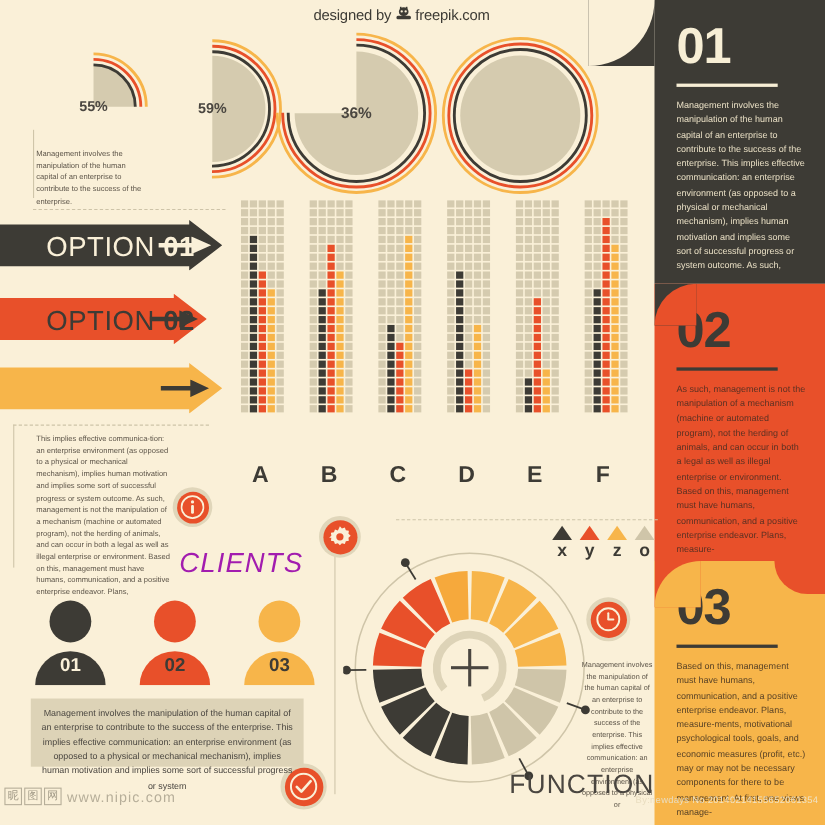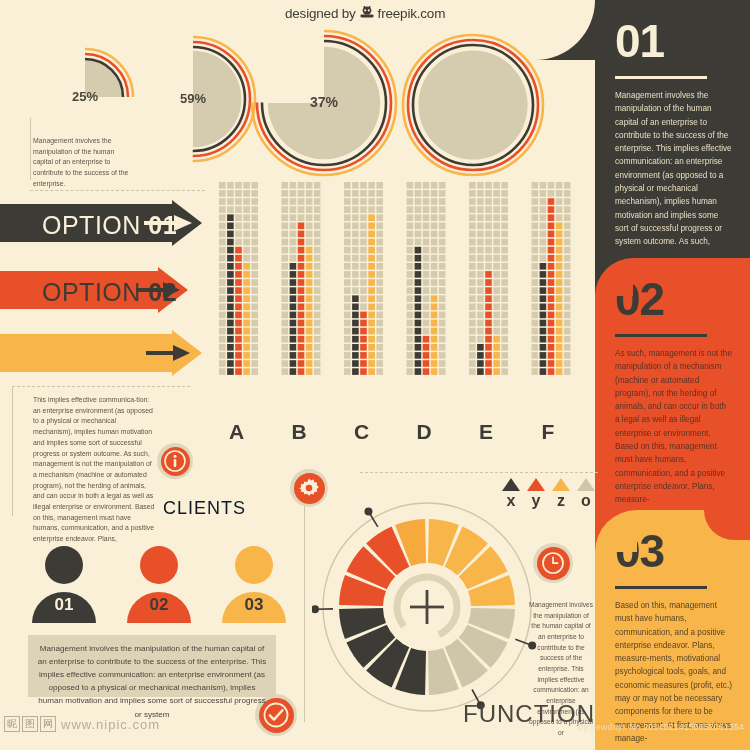--- a/index.html
+++ b/index.html
@@ -64,21 +64,21 @@
   .vline{position:absolute;background:#cfc5a9;}
   .dashline{position:absolute;border-top:1px dashed #cdc3a8;}
 
   
   #bars{position:absolute;left:219px;top:182px;}
 
   .barlabels{position:absolute;left:219px;top:420px;width:360px;}
   .barlabel{position:absolute;font-size:21px;font-weight:bold;color:#3d3b35;}
 
   
-  .clients-title{position:absolute;left:163px;top:498px;font-size:18px;color:#0f172a;letter-spacing:1px;}
+  .clients-title{position:absolute;left:163px;top:498px;font-size:25px;color:#a21caf;letter-spacing:1px;font-style:italic;}
   .person{position:absolute;width:72px;height:78px;}
   .person .num{position:absolute;left:0;right:0;bottom:8px;text-align:center;
       font-size:17px;font-weight:bold;color:#faf0d8;}
   .p2 .num,.p3 .num{color:#3d3b35;}
   .p3 .num{color:#3d3b35;}
   .botbox{position:absolute;left:28px;top:635px;width:248px;height:62px;background:#ddd3b7;}
   .botbox p{margin:0;padding:7px 9px 0;font-size:8.1px;line-height:1.62;color:#4a4640;text-align:center;}
 
   
   .fn-title{position:absolute;left:463px;top:700px;font-size:24px;color:#4a4640;letter-spacing:1px;}
@@ -141,33 +141,33 @@
           <circle cx="9.8" cy="4.4" r="1.05" fill="#faf0d8"></circle>
         </svg></span><span>freepik.com</span>
   </div>
 
   <div id="donuts">
       <div class="donut" style="left: 28px; top: 40px; width: 114px; height: 114px;"><svg width="114" height="114" viewBox="0 0 114 114">
           <path d="M 57 57 L 57 19.560000000000002 A 37.44 37.44 0 0 1 94.44 57 Z" fill="#d5cbaf"></path>
           <circle cx="57" cy="57" r="48" fill="none" stroke="#f7b54a" stroke-width="2.6" stroke-dasharray="75.39822368615503 301.59289474462014" transform="rotate(-90 57 57)"></circle>
           <circle cx="57" cy="57" r="43" fill="none" stroke="#e8502a" stroke-width="2.6" stroke-dasharray="67.54424205218055 270.1769682087222" transform="rotate(-90 57 57)"></circle>
           <circle cx="57" cy="57" r="38" fill="none" stroke="#3d3b35" stroke-width="2.6" stroke-dasharray="59.690260418206066 238.76104167282426" transform="rotate(-90 57 57)"></circle>
-        </svg><div class="pct" style="top: 48.5px; font-size: 13px;">25%</div></div>
+        </svg><div class="pct" style="top: 48.5px; font-size: 13px;">55%</div></div>
       <div class="donut" style="left: 122px; top: 28px; width: 142px; height: 142px;"><svg width="142" height="142" viewBox="0 0 142 142">
           <path d="M 71 71 L 71 22.64 A 48.36 48.36 0 0 1 71 119.36 Z" fill="#d5cbaf"></path>
           <circle cx="71" cy="71" r="62" fill="none" stroke="#f7b54a" stroke-width="2.6" stroke-dasharray="194.77874452256717 389.55748904513433" transform="rotate(-90 71 71)"></circle>
           <circle cx="71" cy="71" r="57" fill="none" stroke="#e8502a" stroke-width="2.6" stroke-dasharray="179.0707812546182 358.1415625092364" transform="rotate(-90 71 71)"></circle>
           <circle cx="71" cy="71" r="52" fill="none" stroke="#3d3b35" stroke-width="2.6" stroke-dasharray="163.36281798666926 326.7256359733385" transform="rotate(-90 71 71)"></circle>
         </svg><div class="pct" style="top: 62.5px; font-size: 13px;">59%</div></div>
       <div class="donut" style="left: 243px; top: 22px; width: 162px; height: 162px;"><svg width="162" height="162" viewBox="0 0 162 162">
           <path d="M 81 81 L 81 24.839999999999996 A 56.160000000000004 56.160000000000004 0 1 1 24.839999999999996 81 Z" fill="#d5cbaf"></path>
           <circle cx="81" cy="81" r="72" fill="none" stroke="#f7b54a" stroke-width="2.6" stroke-dasharray="339.29200658769764 452.3893421169302" transform="rotate(-90 81 81)"></circle>
           <circle cx="81" cy="81" r="67" fill="none" stroke="#e8502a" stroke-width="2.6" stroke-dasharray="315.7300616857742 420.97341558103227" transform="rotate(-90 81 81)"></circle>
           <circle cx="81" cy="81" r="62" fill="none" stroke="#3d3b35" stroke-width="2.6" stroke-dasharray="292.16811678385073 389.55748904513433" transform="rotate(-90 81 81)"></circle>
-        </svg><div class="pct" style="top: 72px; font-size: 14px;">37%</div></div>
+        </svg><div class="pct" style="top: 72px; font-size: 14px;">36%</div></div>
       <div class="donut" style="left: 394px; top: 26px; width: 158px; height: 158px;"><svg width="158" height="158" viewBox="0 0 158 158">
           <circle cx="79" cy="79" r="54.6" fill="#d5cbaf"></circle>
           <circle cx="79" cy="79" r="70" fill="none" stroke="#f7b54a" stroke-width="2.6" stroke-dasharray="439.822971502571 439.822971502571" transform="rotate(-90 79 79)"></circle>
           <circle cx="79" cy="79" r="65" fill="none" stroke="#e8502a" stroke-width="2.6" stroke-dasharray="408.4070449666731 408.4070449666731" transform="rotate(-90 79 79)"></circle>
           <circle cx="79" cy="79" r="60" fill="none" stroke="#3d3b35" stroke-width="2.6" stroke-dasharray="376.99111843077515 376.99111843077515" transform="rotate(-90 79 79)"></circle>
         </svg></div>
     </div>
 
   <div class="vline" style="left:30px;top:118px;width:1px;height:62px;"></div>
   <div class="dashline" style="left:30px;top:190px;width:175px;"></div>

